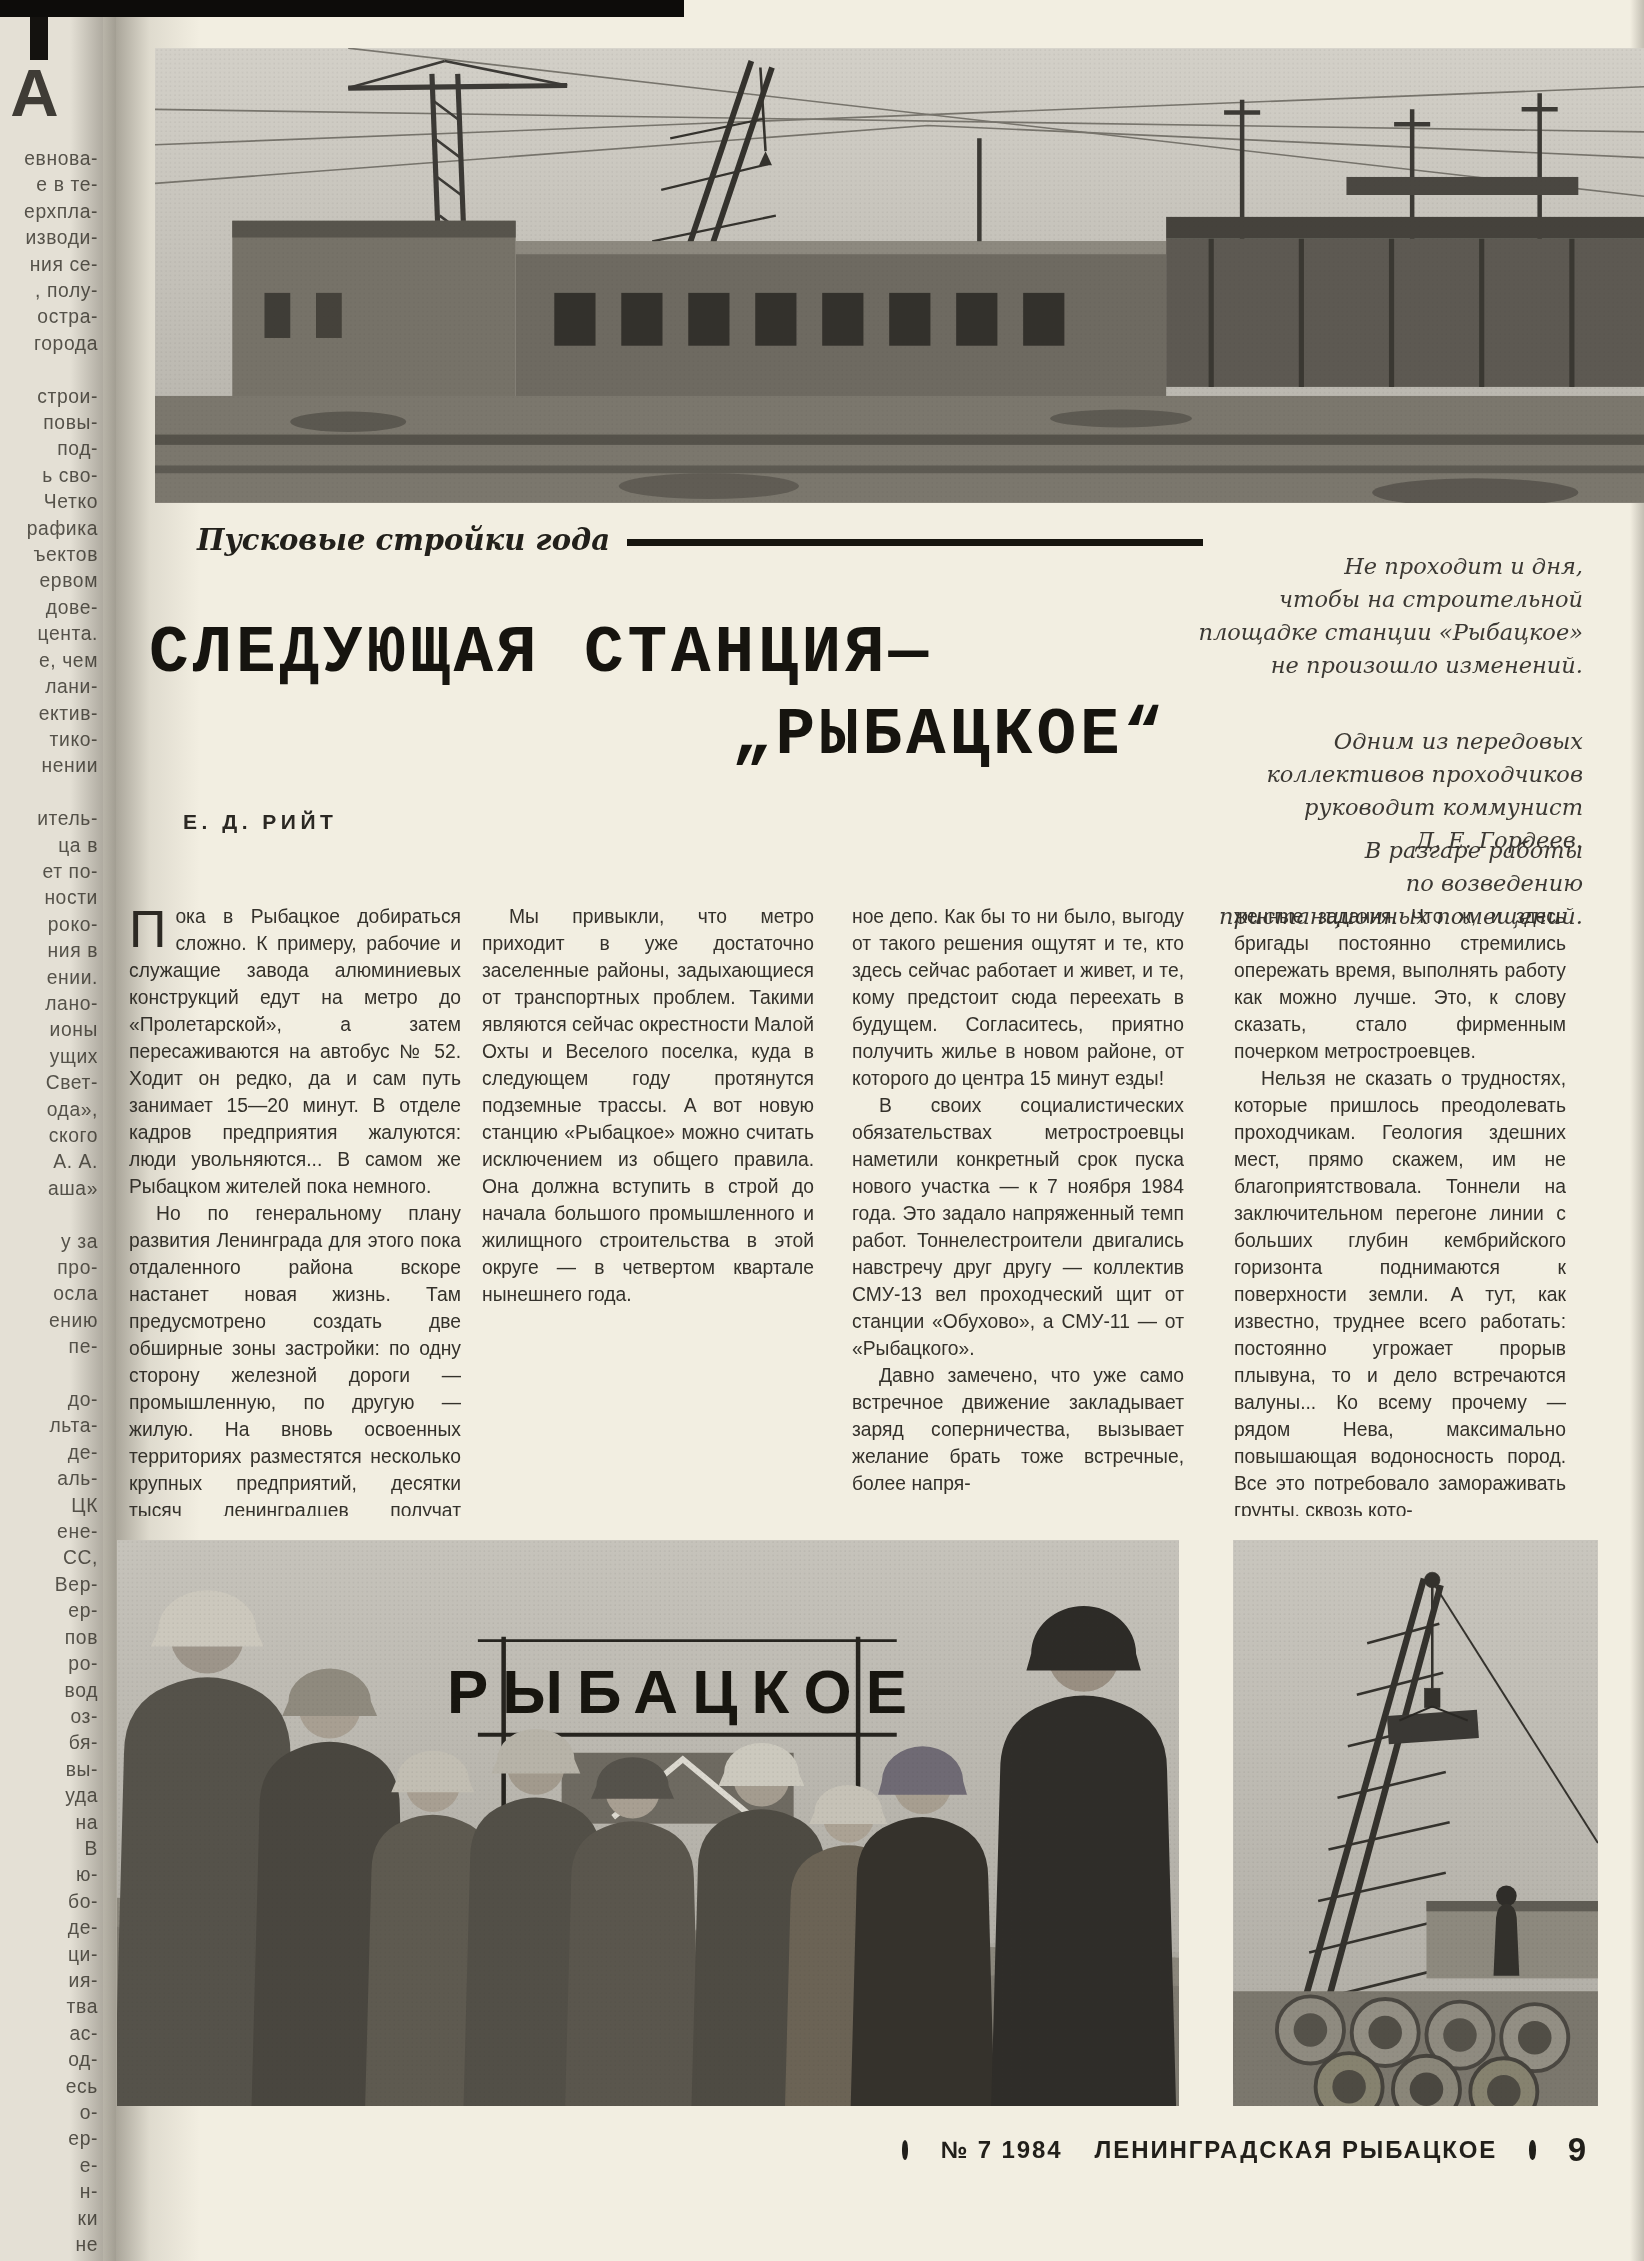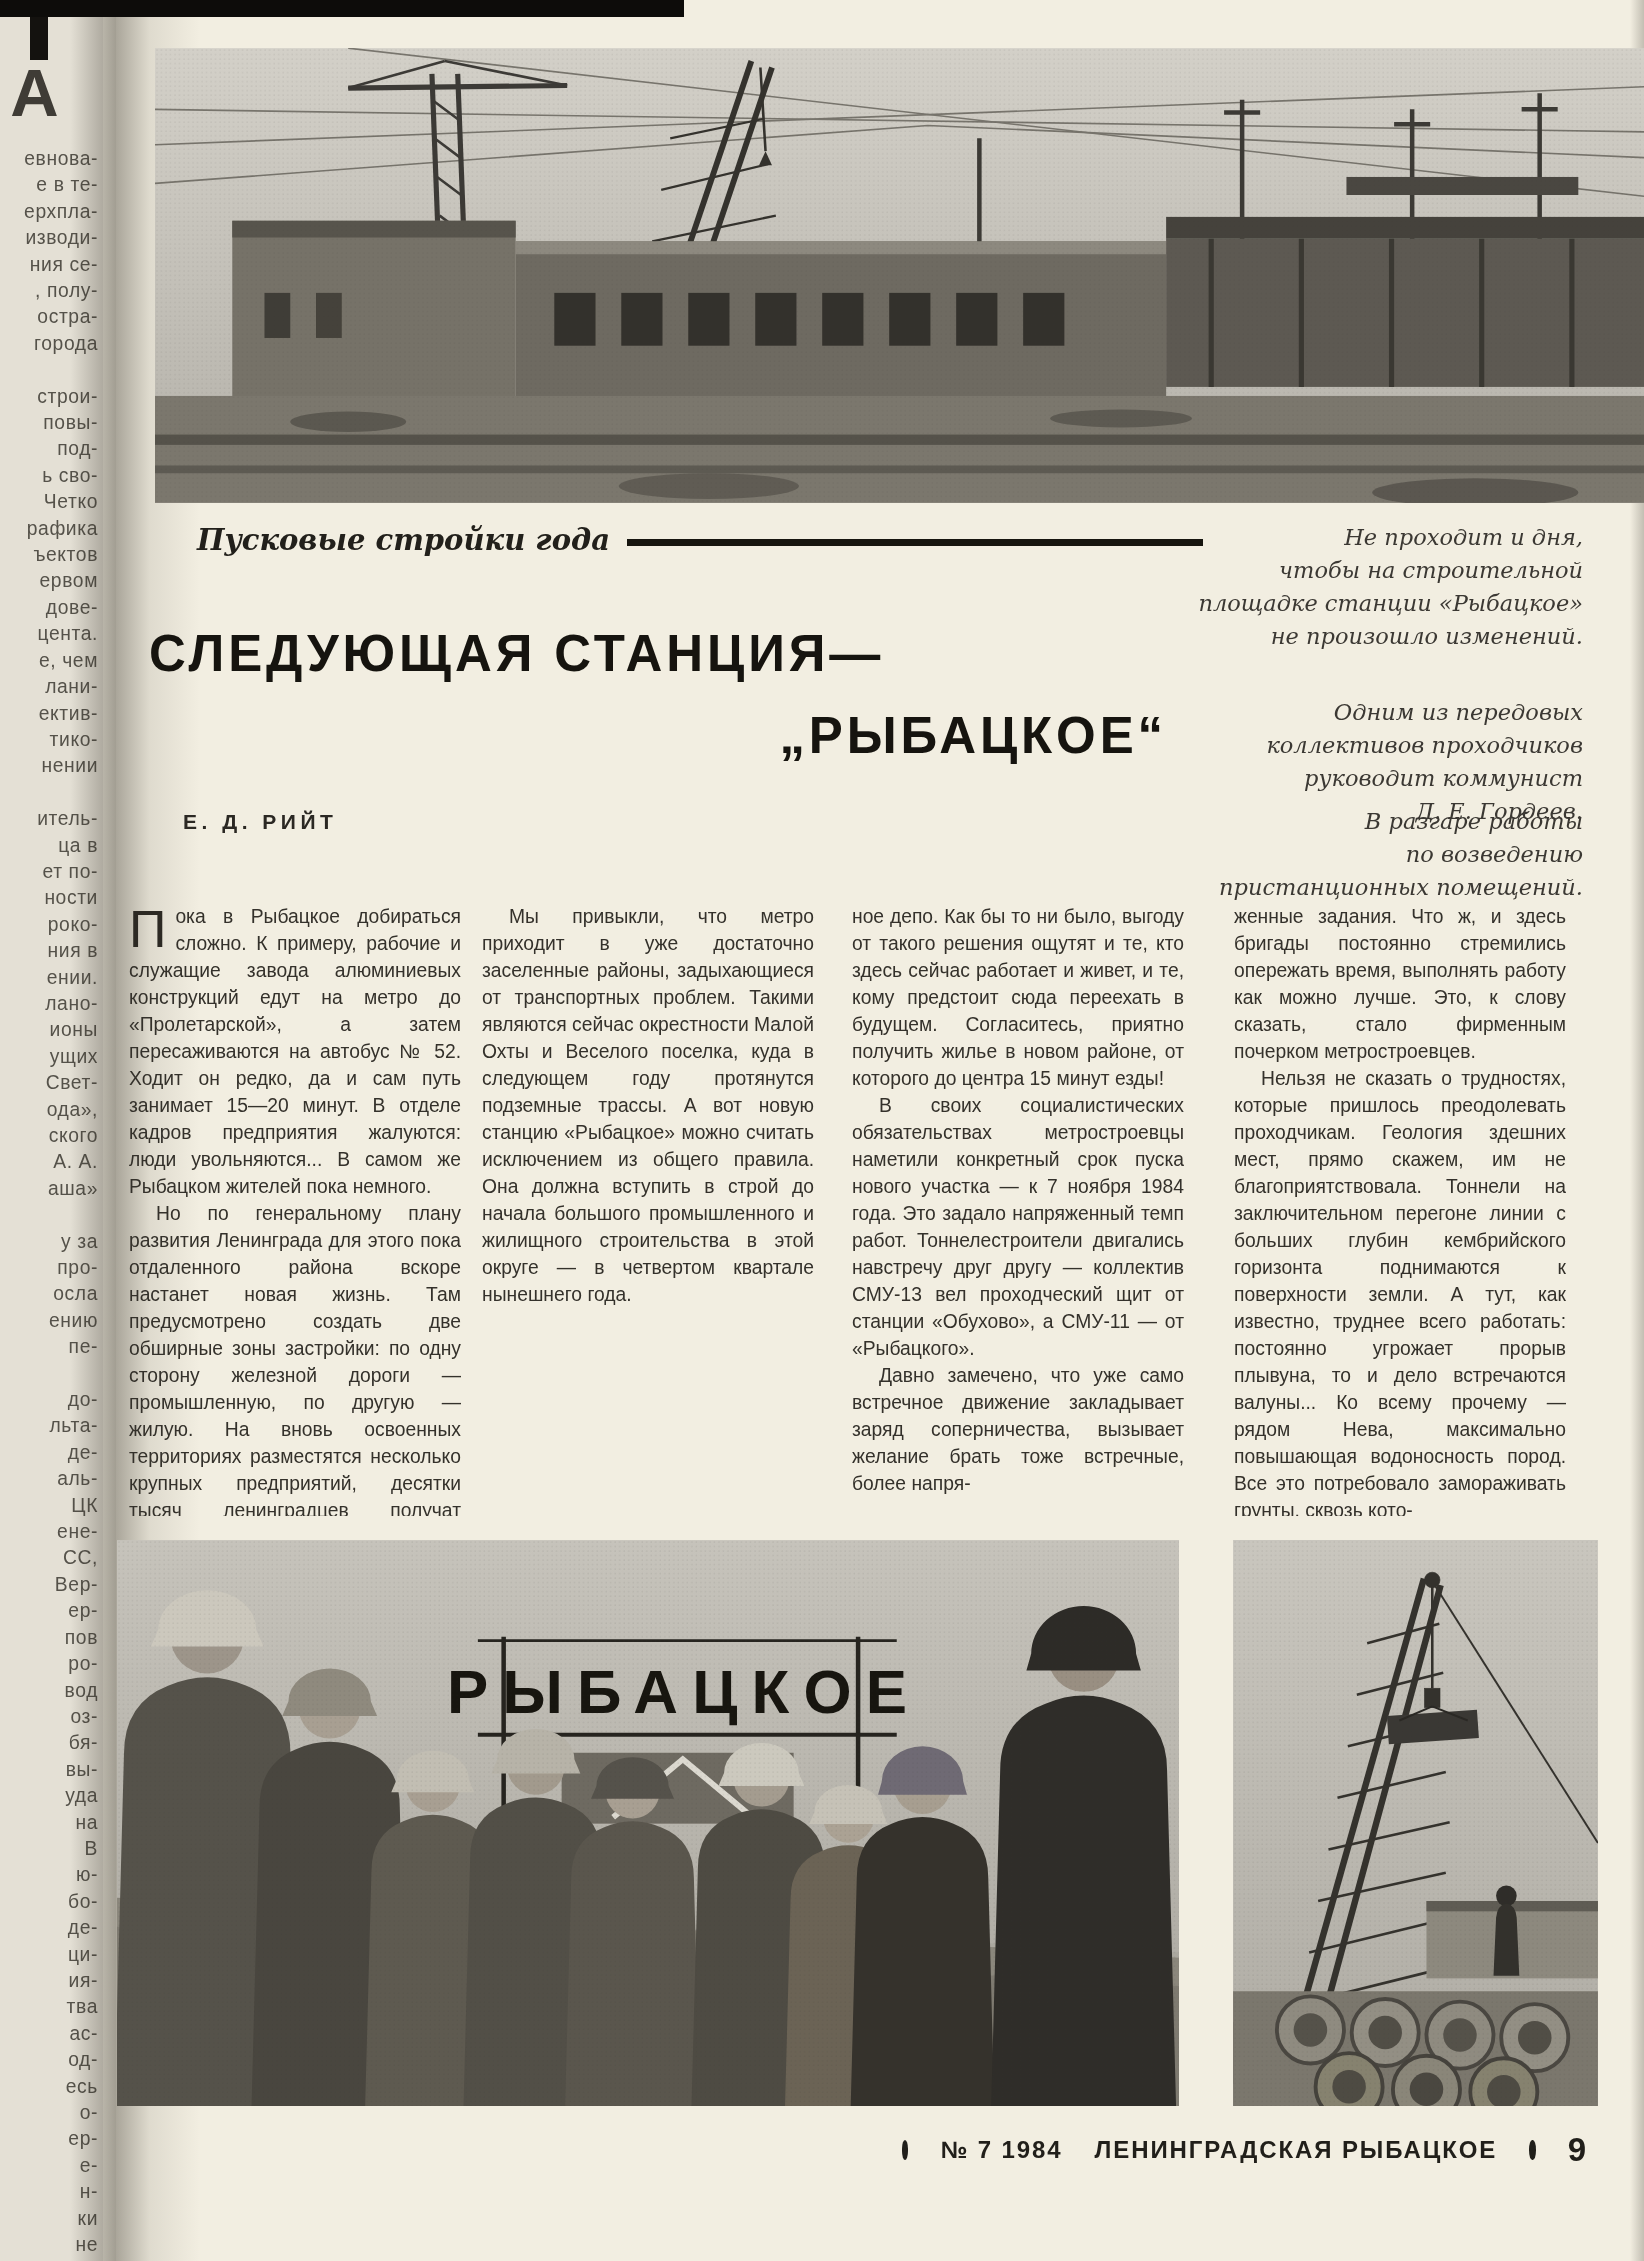--- a/index.html
+++ b/index.html
@@ -25,28 +25,28 @@
   #photo-workers{left:117px;top:1540px;}
   #photo-crane{left:1233px;top:1540px;}
   
   #rubric-row{position:absolute;left:153px;top:523px;width:1050px;display:flex;align-items:flex-start;}
   #rubric{font-family:"DejaVu Serif","Liberation Serif",serif;font-style:italic;font-weight:700;
           font-size:29px;color:#22201b;white-space:nowrap;margin-left:44px;}
   #rubric-rule{flex:1;height:7px;background:#17150f;margin-left:17px;margin-top:15.5px;}
   
   #headline{position:absolute;left:149px;top:613px;width:1018px;margin:0;color:#16140f;
             font-family:"Liberation Sans",sans-serif;font-weight:700;}
-  .hl{font-size:51px;line-height:82px;letter-spacing:3.9px;white-space:nowrap;}
+  .hl{font-size:66px;line-height:82px;letter-spacing:3.9px;white-space:nowrap;font-family:Liberation Mono, monospace;}
   .hl2{text-align:right;}
   #author{position:absolute;left:155px;top:810px;font-size:21px;font-weight:700;
           letter-spacing:4.5px;color:#2b2823;margin-left:28px;}
   
   .caption{position:absolute;left:1166px;width:417px;text-align:right;white-space:pre-line;
            font-family:"DejaVu Serif","Liberation Serif",serif;font-style:italic;
-           font-size:22.5px;line-height:33px;color:#3b3833;}
+           font-size:22.5px;line-height:33px;color:#3b3833;margin-top:29px;}
   #caption1{top:521px;}
   #caption2{top:696px;}
   #caption3{top:805px;}
   
   .col{position:absolute;top:903px;width:332px;height:613px;overflow:hidden;
        font-size:19.3px;line-height:27px;color:#34312b;text-align:justify;}
   #col1{left:129px;} #col2{left:482px;} #col3{left:852px;} #col4{left:1234px;}
   .para{margin:0;}
   .para.ind{text-indent:27px;}
   .dropcap{float:left;font-size:52px;line-height:45px;padding:3.9px 9px 0 0;color:#2c2923;}

